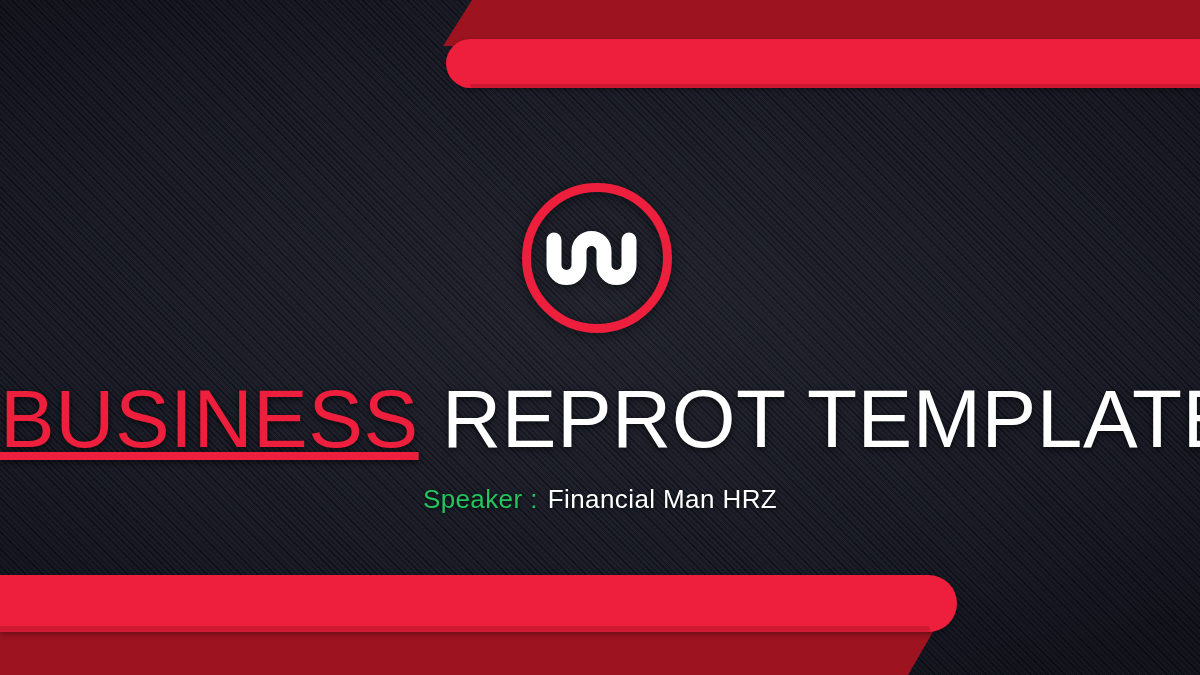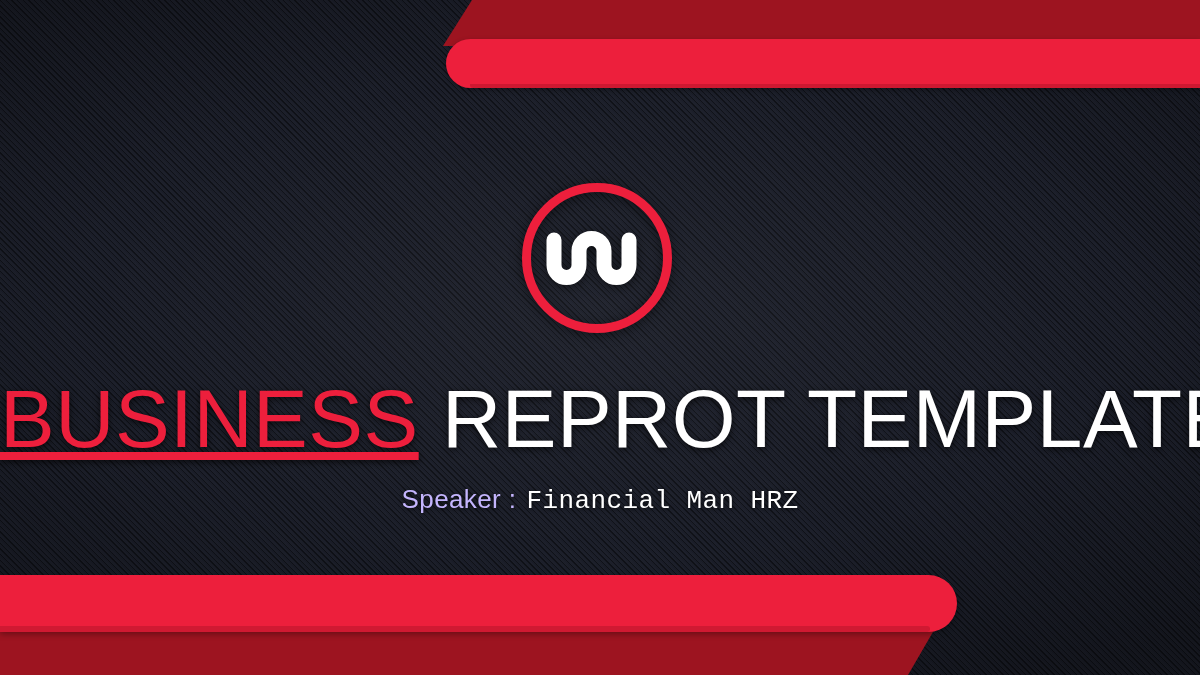--- a/index.html
+++ b/index.html
@@ -132,22 +132,22 @@
   }
   #subtitle {
     font-family:"Liberation Sans", sans-serif;
     font-size:26px;
     font-weight:300;
     letter-spacing:0.4px;
     line-height:1;
     white-space:nowrap;
     text-shadow:0 1px 4px rgba(0,0,0,0.75);
   }
-  #subtitle .sub-label { color:#c4b5fd; }
-  #subtitle .sub-value { color:#ffffff; margin-left:10px;font-family:Liberation Mono, monospace; }
+  #subtitle .sub-label { color:#22c55e; }
+  #subtitle .sub-value { color:#ffffff; margin-left:10px; }
 </style>
 </head>
 <body>
 
 <div id="slide">
 
   <div id="stripes"></div>
   <div id="vignette"></div>
 
   <div class="banner-top" id="top-dark"></div>

